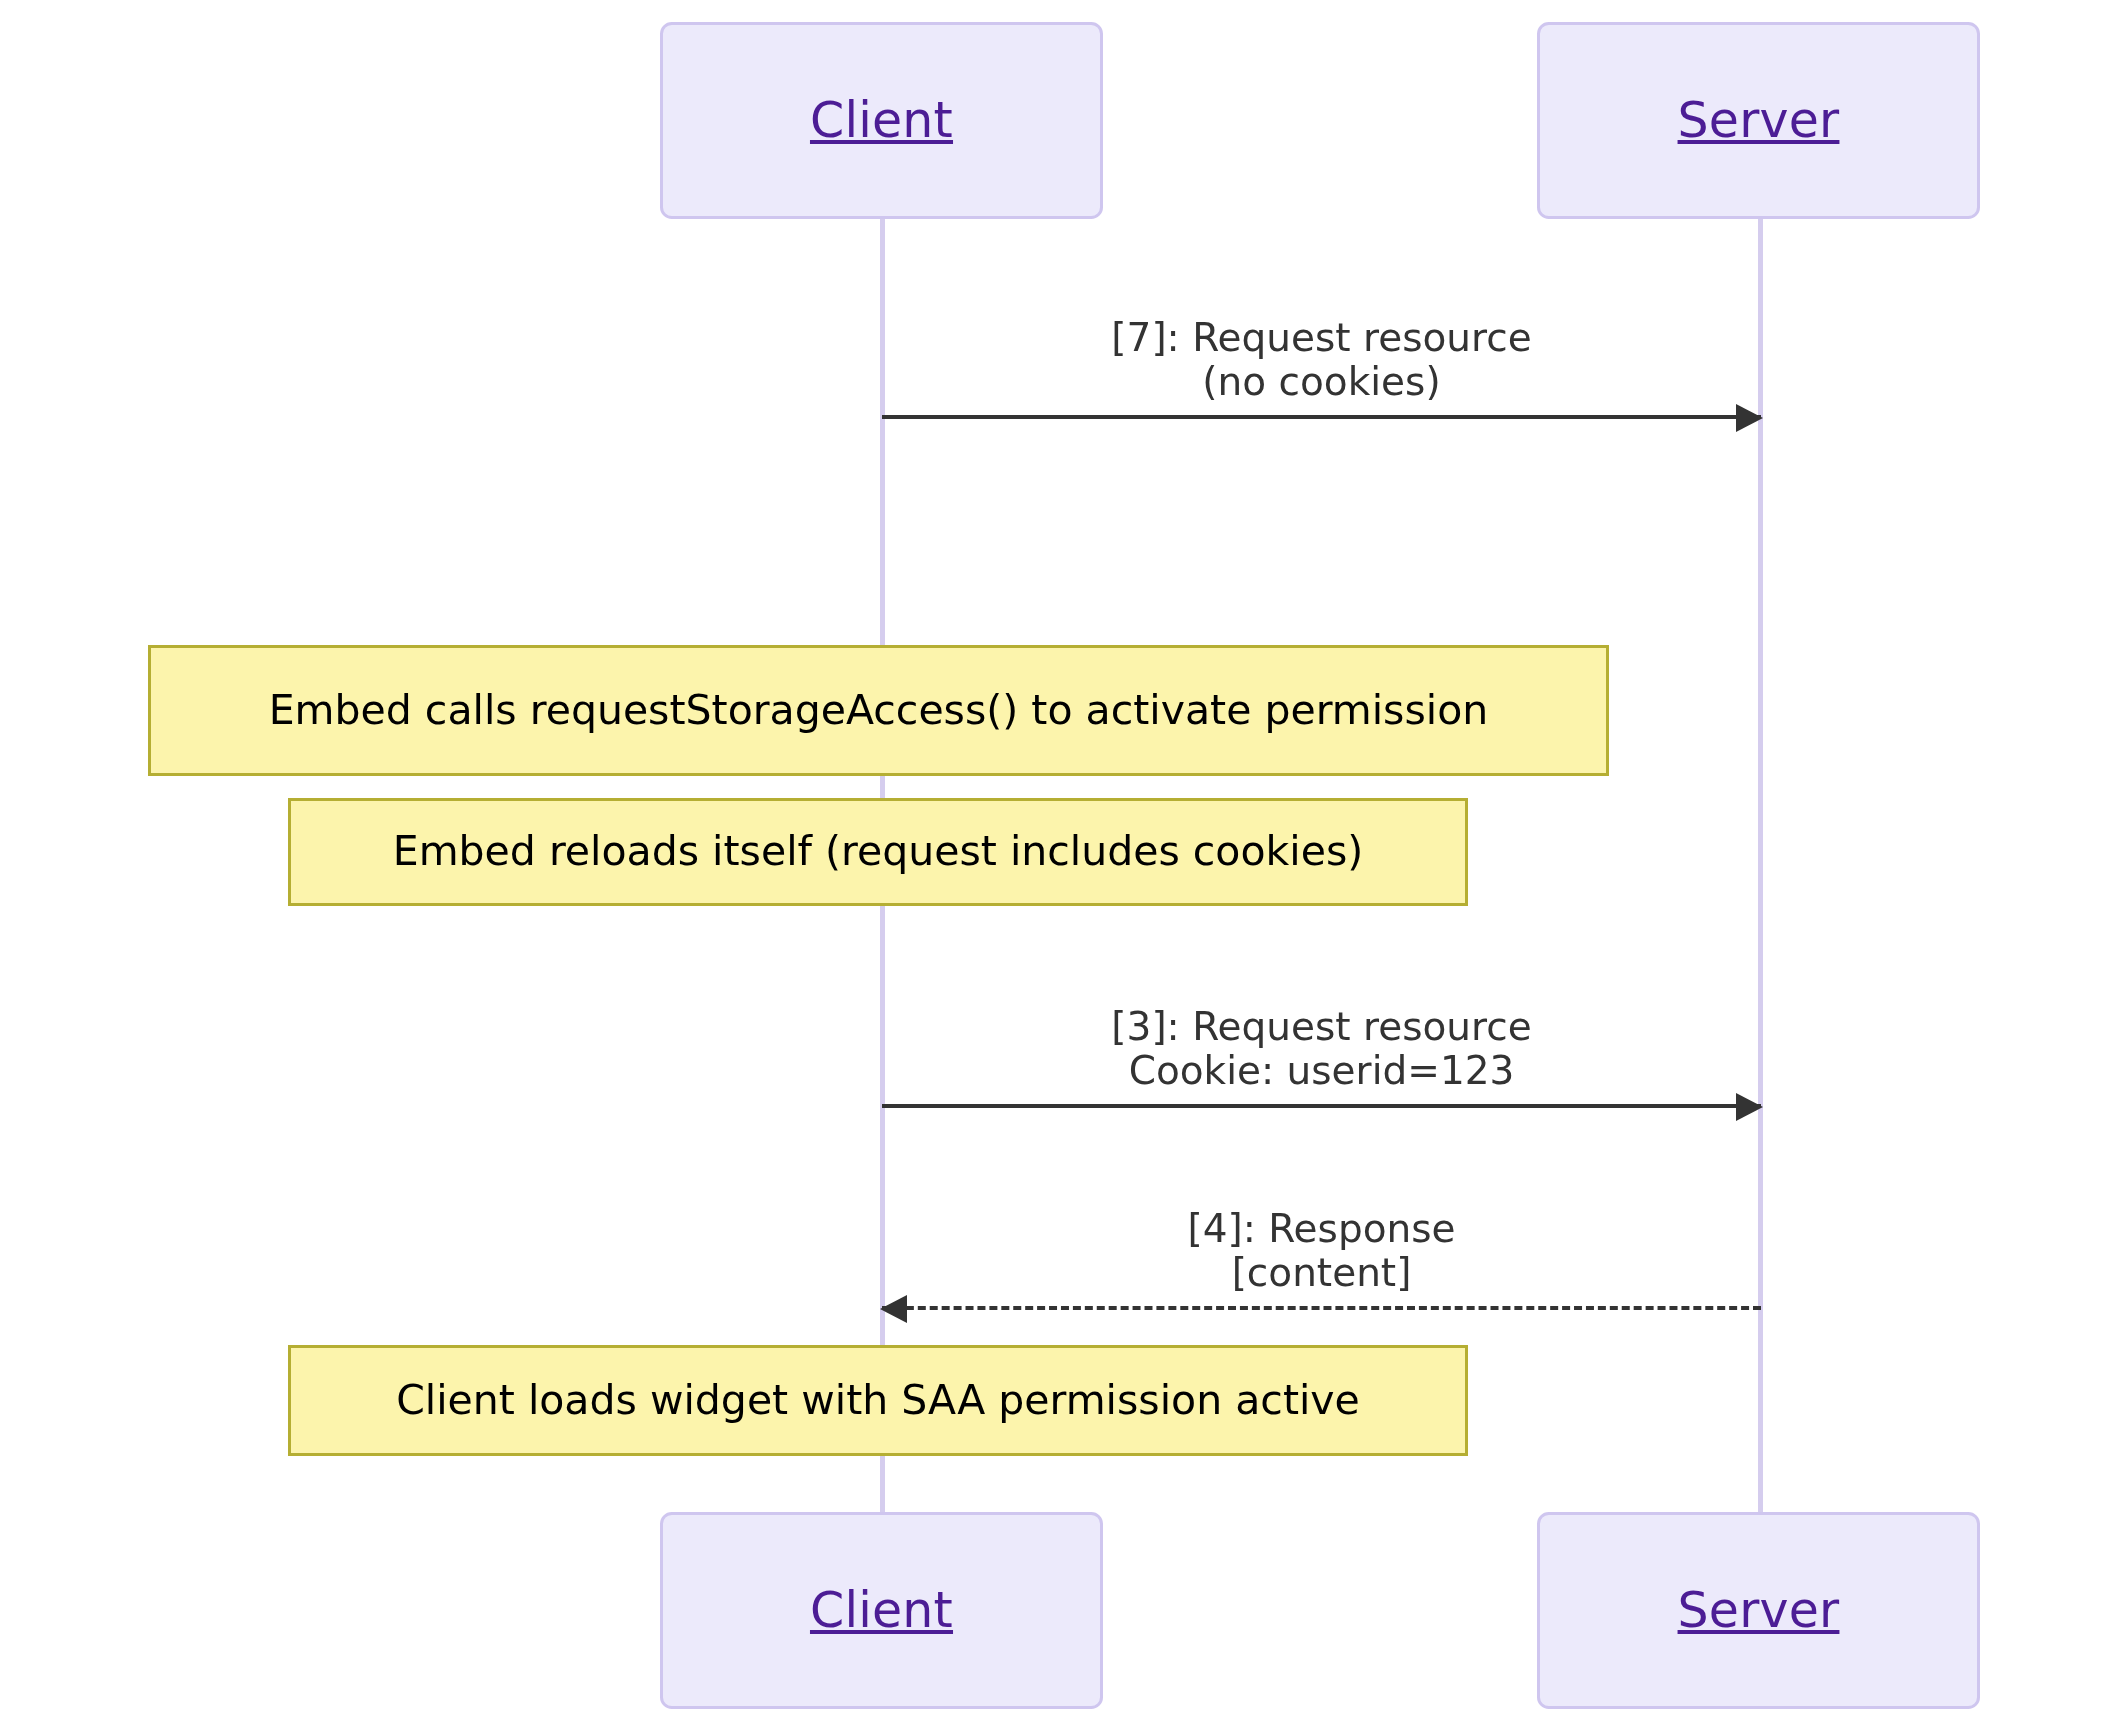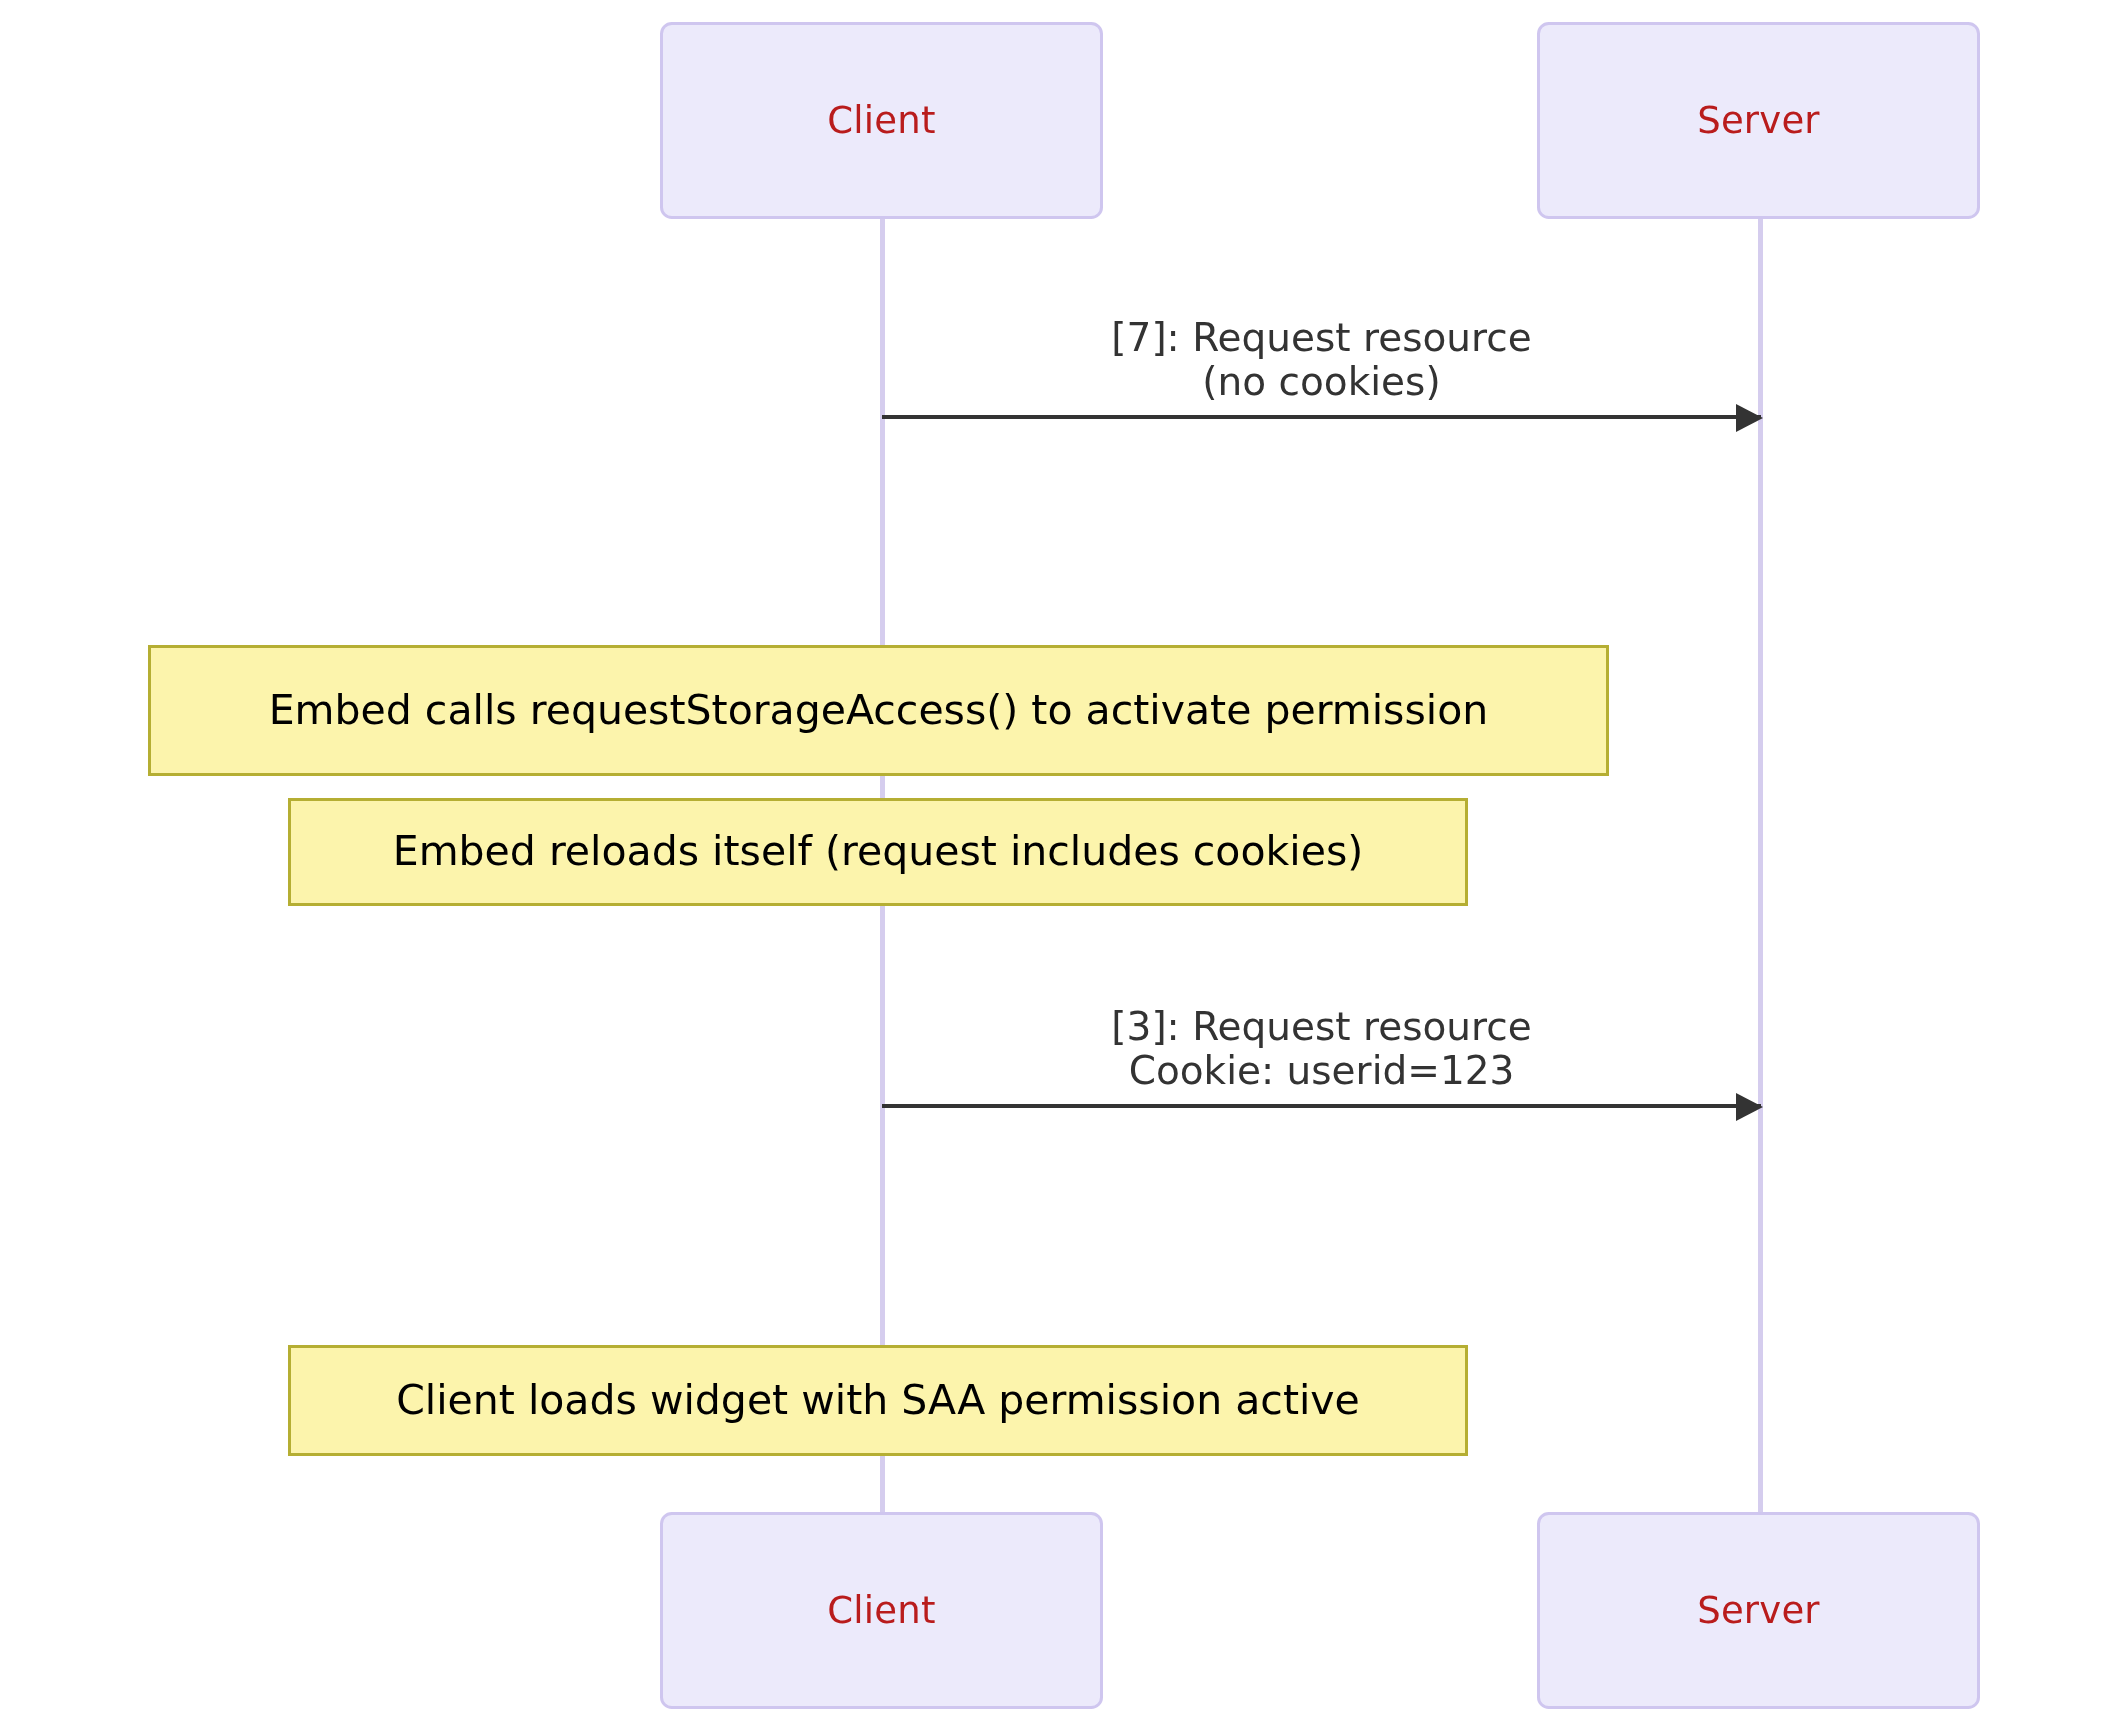--- a/index.html
+++ b/index.html
@@ -25,24 +25,25 @@
     background: #ECEAFB;
     border: 3px solid #CFC6EF;
     border-radius: 11.8px;
     box-sizing: border-box;
     display: flex;
     align-items: center;
     justify-content: center;
     z-index: 5;
   }
   .actor-label {
-    font-size: 37px;
-    color: #b91c1c;
+    font-size: 49px;
+    color: #4c1d95;
     line-height: 1;
     letter-spacing: 0.2px;
+    text-decoration: underline;
   }
   .actor-client-top  { left: 660px;  top: 21.7px;   }
   .actor-server-top  { left: 1537px; top: 21.7px;   }
   .actor-client-bot  { left: 660px;  top: 1512px; }
   .actor-server-bot  { left: 1537px; top: 1512px; }
 
   
   .lifeline {
     position: absolute;
     width: 4.9px;
@@ -160,20 +161,27 @@
   </div>
 
   <div class="message msg-3">
     <div class="msg-label">[3]: Request resource
 Cookie: userid=123</div>
     <div class="msg-line">
       <span class="arrow-head right"></span>
     </div>
   </div>
 
+  <div class="message msg-4">
+    <div class="msg-label">[4]: Response
+[content]</div>
+    <div class="msg-line dashed">
+      <span class="arrow-head left"></span>
+    </div>
+  </div>
 
   <div class="note note-3">
     <span class="note-text">Client loads widget with SAA permission active</span>
   </div>
 
   <div class="actor-box actor-client-bot">
     <span class="actor-label">Client</span>
   </div>
   <div class="actor-box actor-server-bot">
     <span class="actor-label">Server</span>

